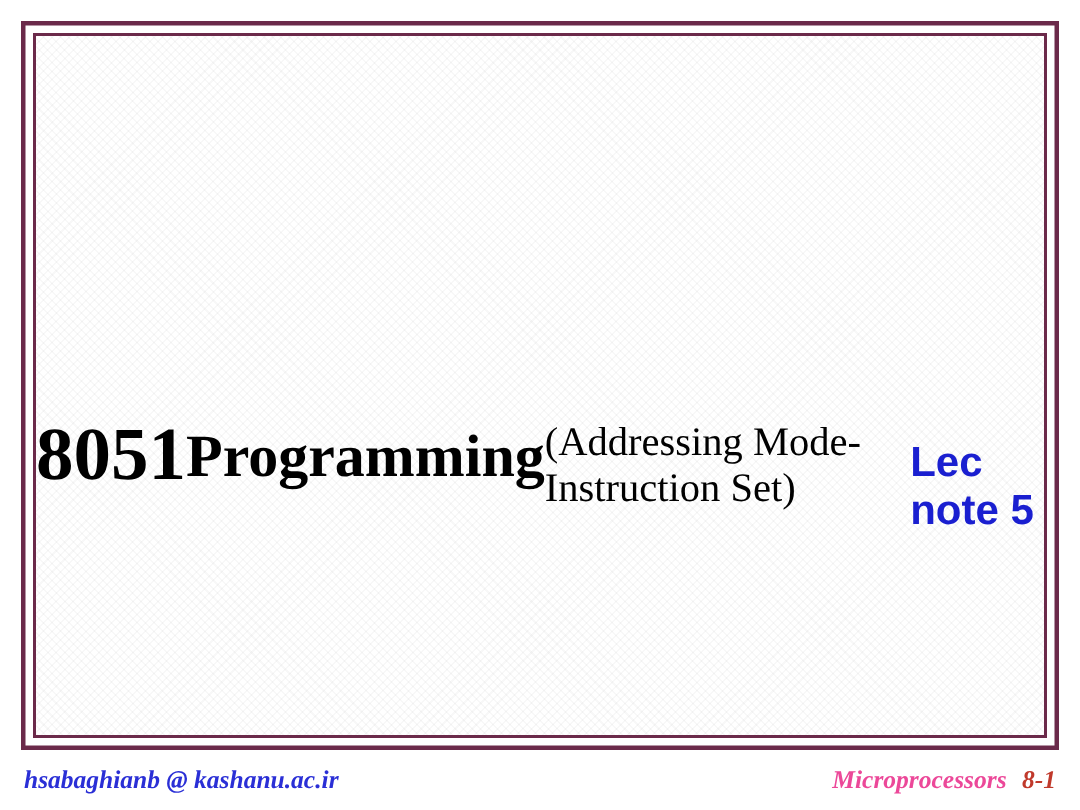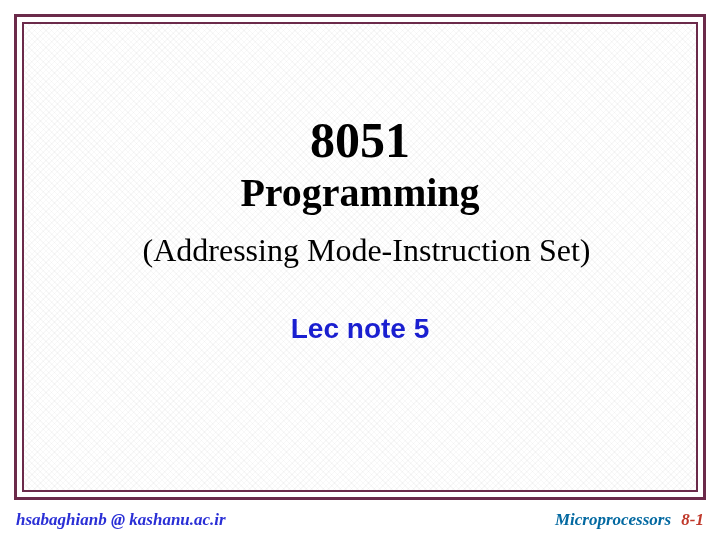--- a/index.html
+++ b/index.html
@@ -33,42 +33,40 @@
         rgba(0,0,0,0.028) 0, rgba(0,0,0,0.028) 1px,
         transparent 1px, transparent 4px),
       repeating-linear-gradient(-45deg,
         rgba(0,0,0,0.028) 0, rgba(0,0,0,0.028) 1px,
         transparent 1px, transparent 4px);
   }
   .content {
     position: absolute;
     top: 0; left: 0; right: 0; bottom: 0;
     display: flex;
-    flex-direction: column;
     align-items: center;
     padding-top: 90px;
   }
   .title-line1 {
     font-size: 50px;
     font-weight: bold;
     color: #000;
     line-height: 1.05;
   }
   .title-line2 {
     font-size: 40px;
     font-weight: bold;
     color: #000;
     margin-top: 2px;
     text-align: right;
   }
   .subtitle {
-    font-size: 32px;
+    font-size: 27px;
     color: #000;
     margin-top: 16px;
-    margin-left: 13px;
   }
   .lecnote {
     font-family: "Comic Sans MS", "Comic Sans", cursive, sans-serif;
     font-size: 28px;
     font-weight: bold;
     color: #1a1fd0;
     margin-top: 44px;
   }
   .footer {
     position: absolute;
@@ -84,21 +82,21 @@
     color: #2a2fd6;
     font-style: italic;
     font-weight: bold;
     font-size: 17px;
   }
   .footer-right {
     font-style: italic;
     font-weight: bold;
     font-size: 17px;
   }
-  .footer-right .course { color: #0369a1; }
+  .footer-right .course { color: #ec4899; }
   .footer-right .pg { color: #c0392b; margin-left: 6px; }
 </style>
 </head>
 <body>
 
 <div class="outer-border">
   <div class="gap"></div>
   <div class="inner-border">
     <div class="content">
       <div class="title-line1">8051</div>

